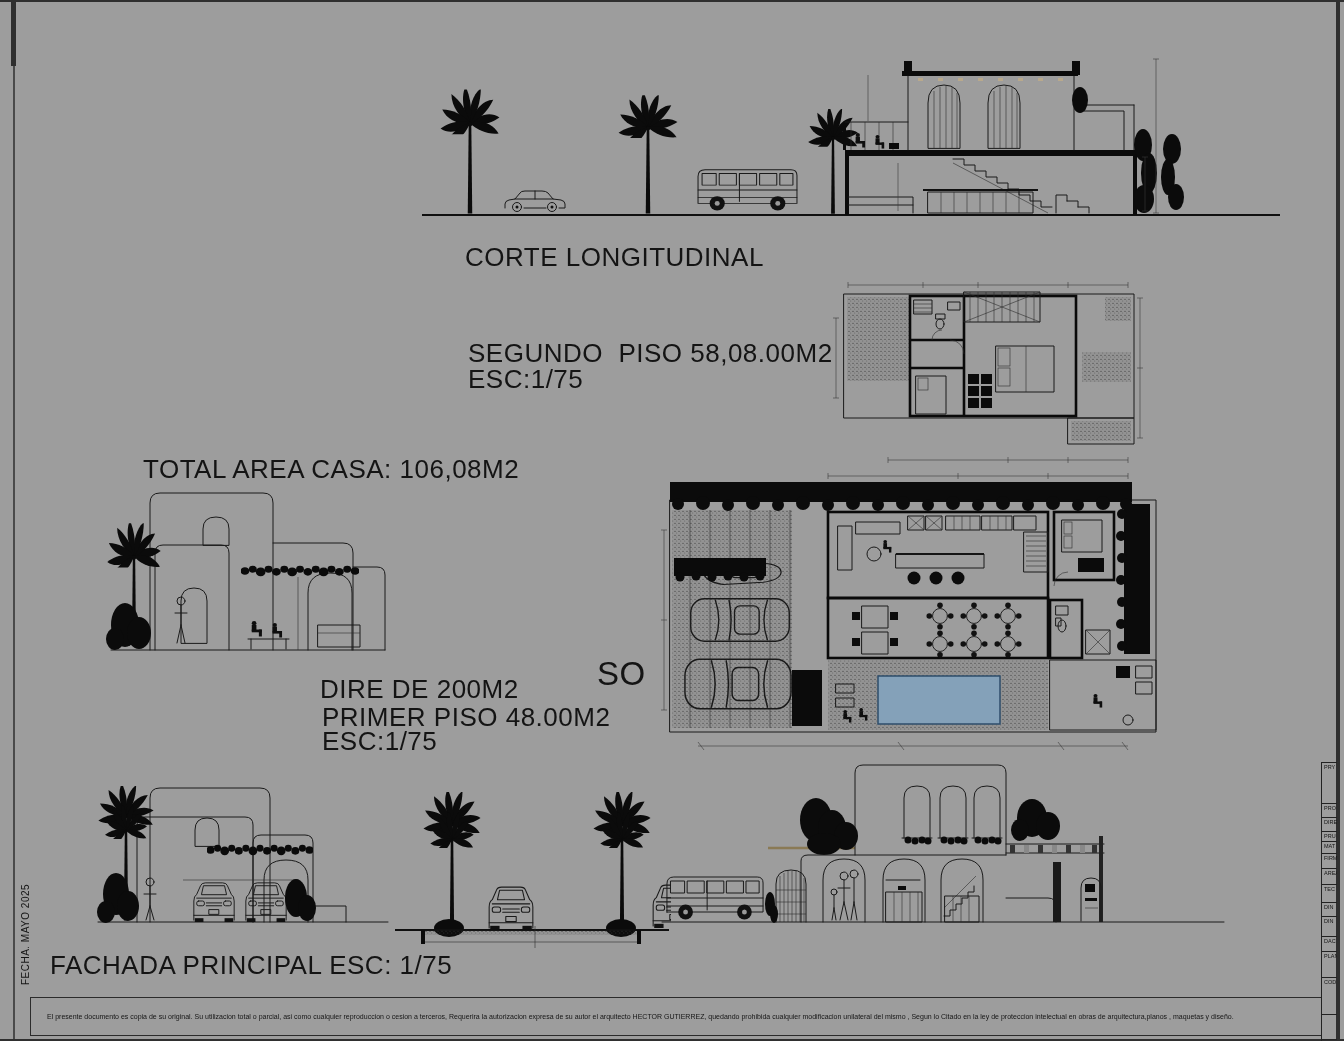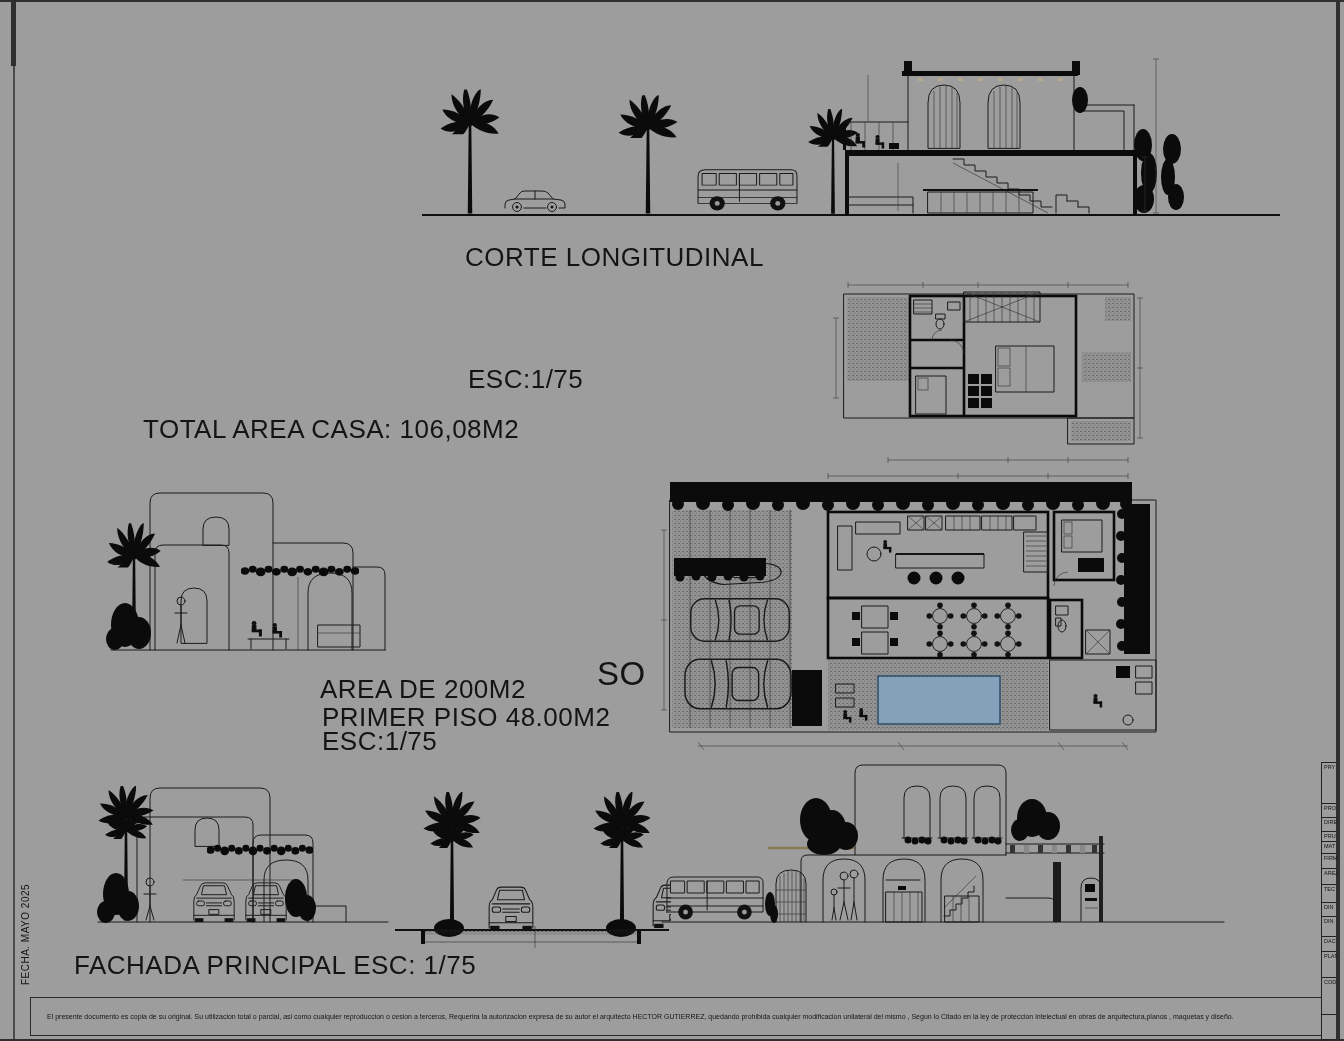--- a/index.html
+++ b/index.html
@@ -551,27 +551,28 @@
     </g>
     <g>
       <path class="ln" d="M423,163 V130 Q423,120 433,120 Q443,120 443,130 V163"></path>
       <rect class="blk" x="427" y="126" width="10" height="8"></rect>
       <rect class="blk" x="427" y="140" width="12" height="3"></rect>
       <path class="lnt" d="M427,150 H440"></path>
     </g>
   </svg>
 
   <div class="lbl" style="left:465px;top:244px">CORTE LONGITUDINAL</div>
+  <div class="lbl" style="left:468px;top:340px">SEGUNDO  PISO 58,08.00M2</div>
   <div class="lbl" style="left:468px;top:366px">ESC:1/75</div>
-  <div class="lbl" style="left:143px;top:416px">TOTAL AREA CASA: 106,08M2</div>
-  <div class="lbl" style="left:320px;top:676px">AREA DE 200M2</div>
+  <div class="lbl" style="left:143px;top:456px">TOTAL AREA CASA: 106,08M2</div>
+  <div class="lbl" style="left:320px;top:676px">DIRE DE 200M2</div>
   <div class="lbl" style="left:322px;top:704px">PRIMER PISO 48.00M2</div>
   <div class="lbl" style="left:322px;top:728px">ESC:1/75</div>
   <div class="lbl" style="left:597px;top:657px;font-size:33px">SO</div>
-  <div class="lbl" style="left:74px;top:952px">FACHADA PRINCIPAL ESC: 1/75</div>
+  <div class="lbl" style="left:50px;top:952px">FACHADA PRINCIPAL ESC: 1/75</div>
 
   <div id="fecha">FECHA. MAYO 2025</div>
 
   <div id="disclaimer-box">
     <div id="disclaimer-text">El presente documento es copia de su original.  Su utilizacion total o parcial, asi como cualquier reproduccion o cesion a terceros, Requerira la autorizacion expresa de su autor el arquitecto HECTOR GUTIERREZ, quedando prohibida cualquier modificacion unilateral del mismo , Segun lo Citado en la ley de proteccion intelectual en obras de arquitectura,planos , maquetas y diseño.</div>
   </div>
 
   <div id="titleblock">
     <div class="tbrow" style="height:40px">PRY</div>
     <div class="tbrow" style="height:12px">PRO</div>

